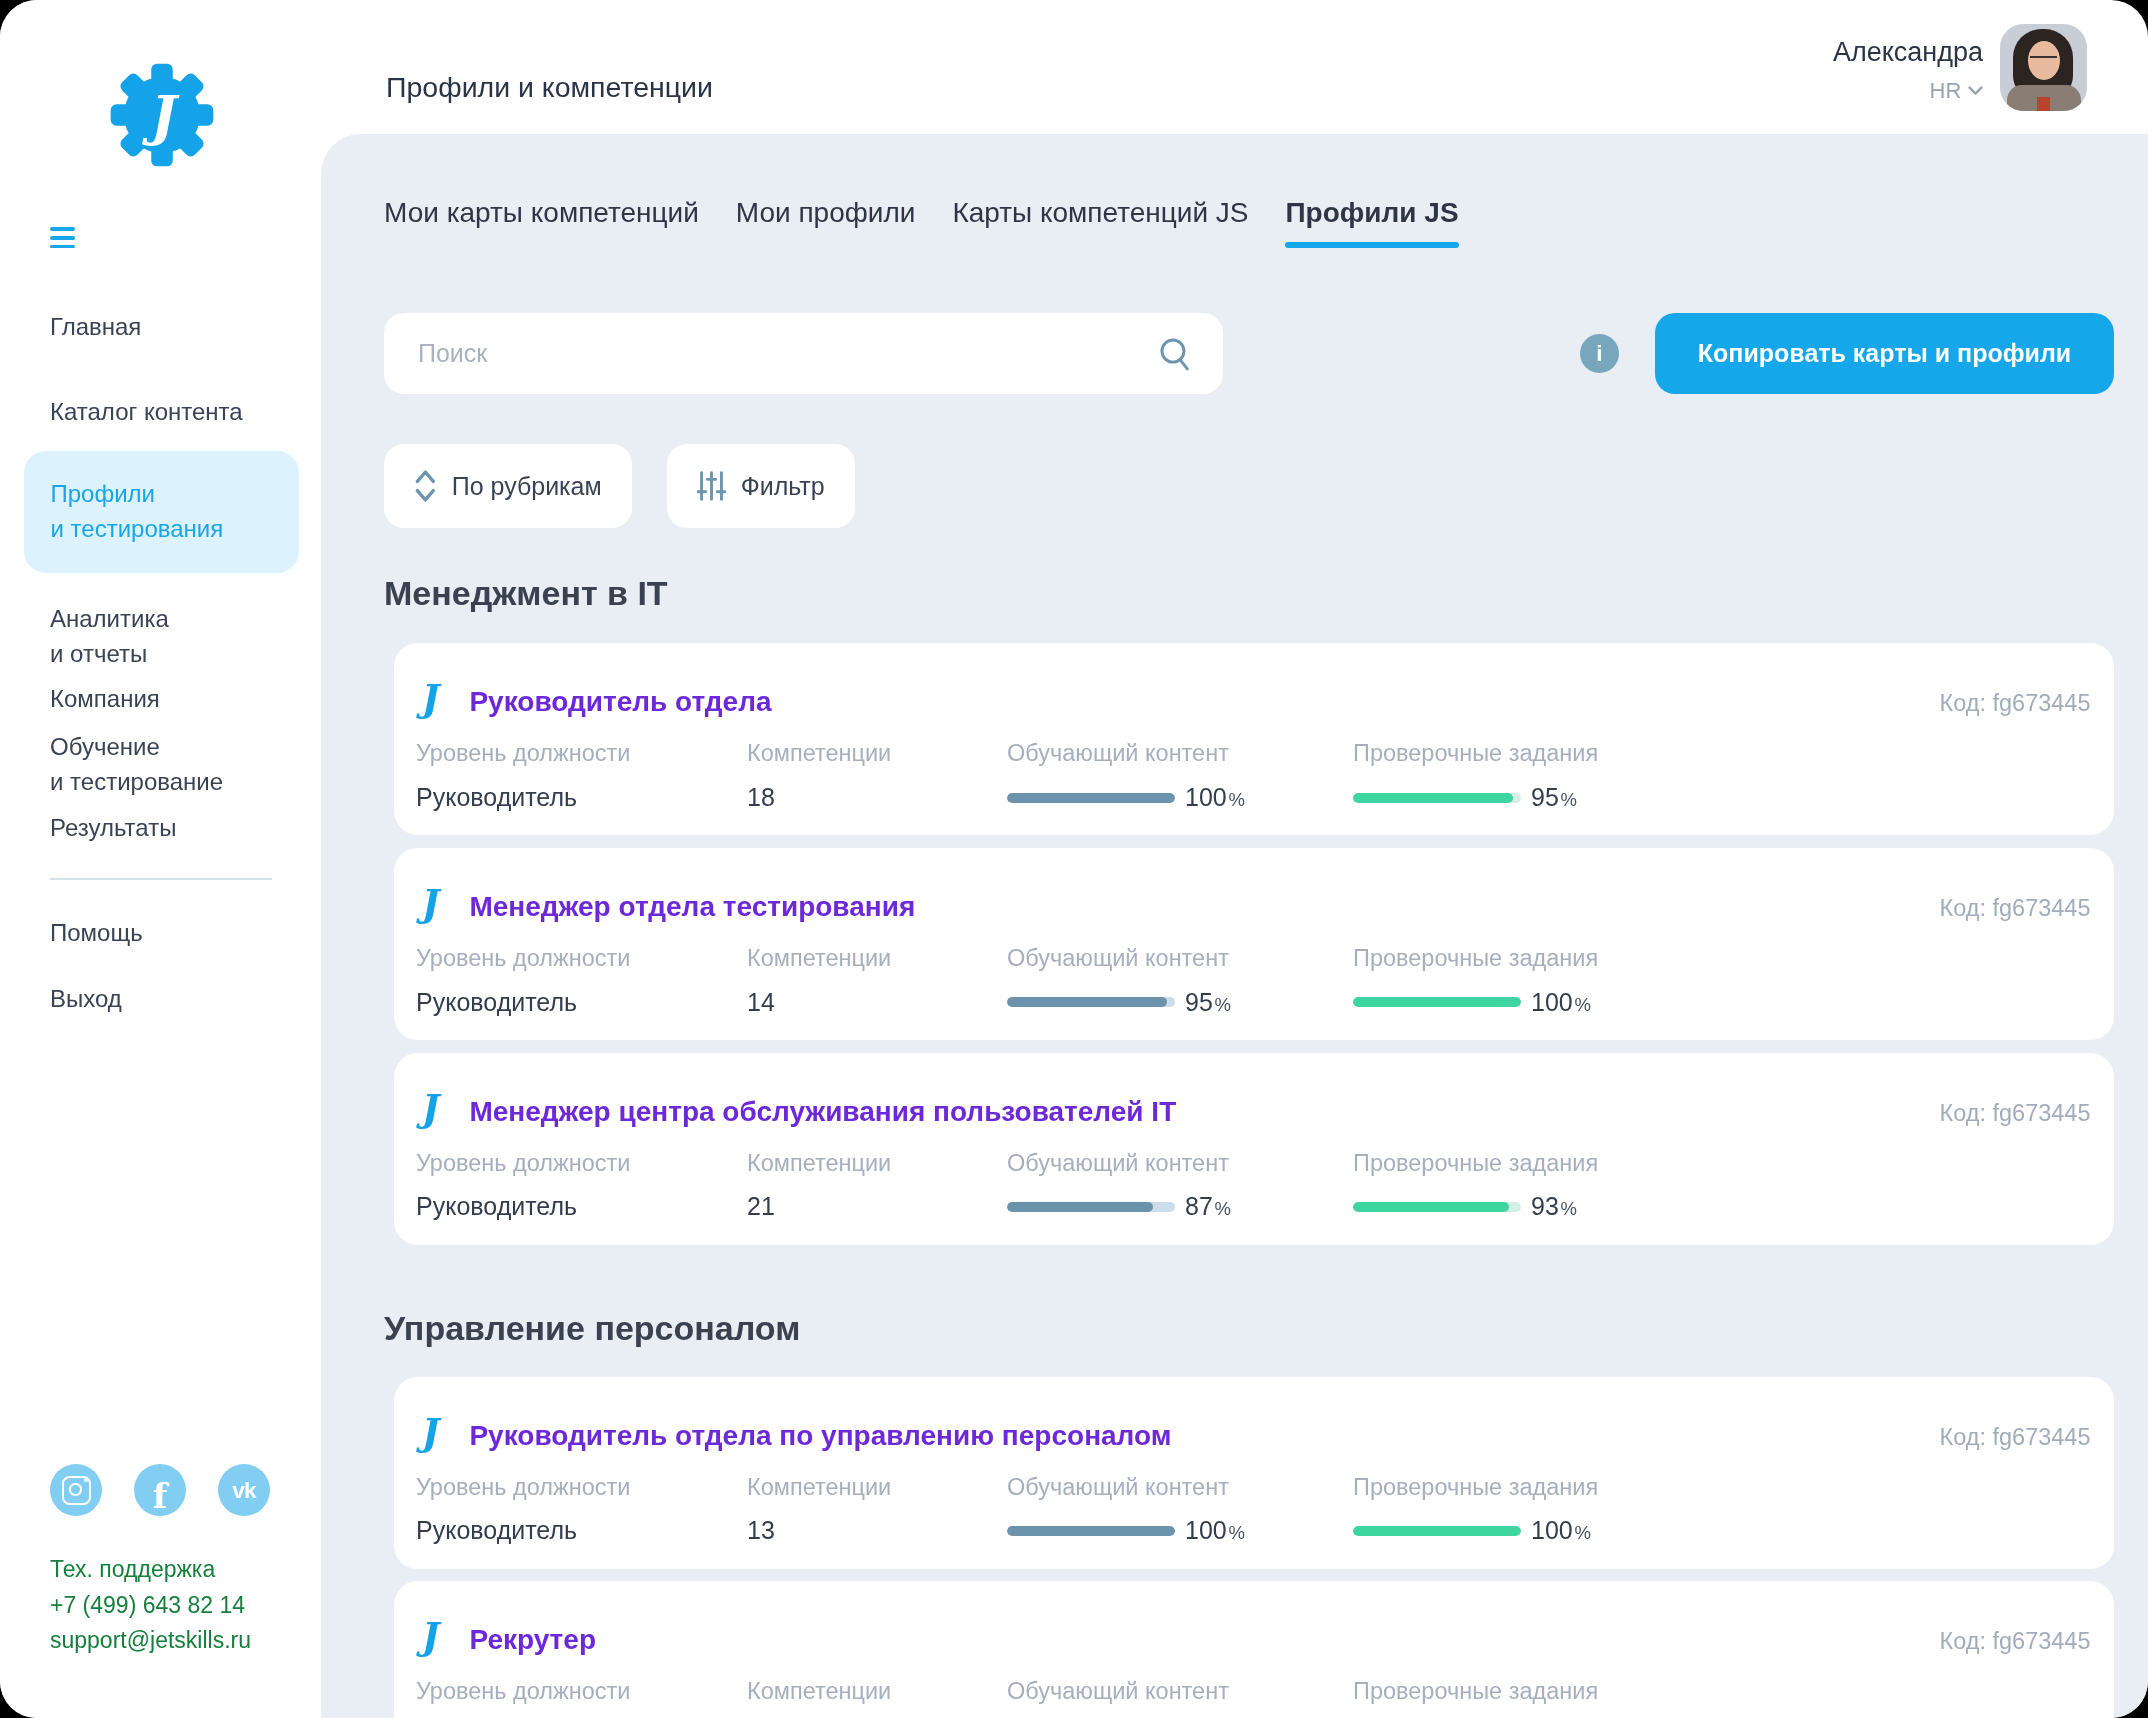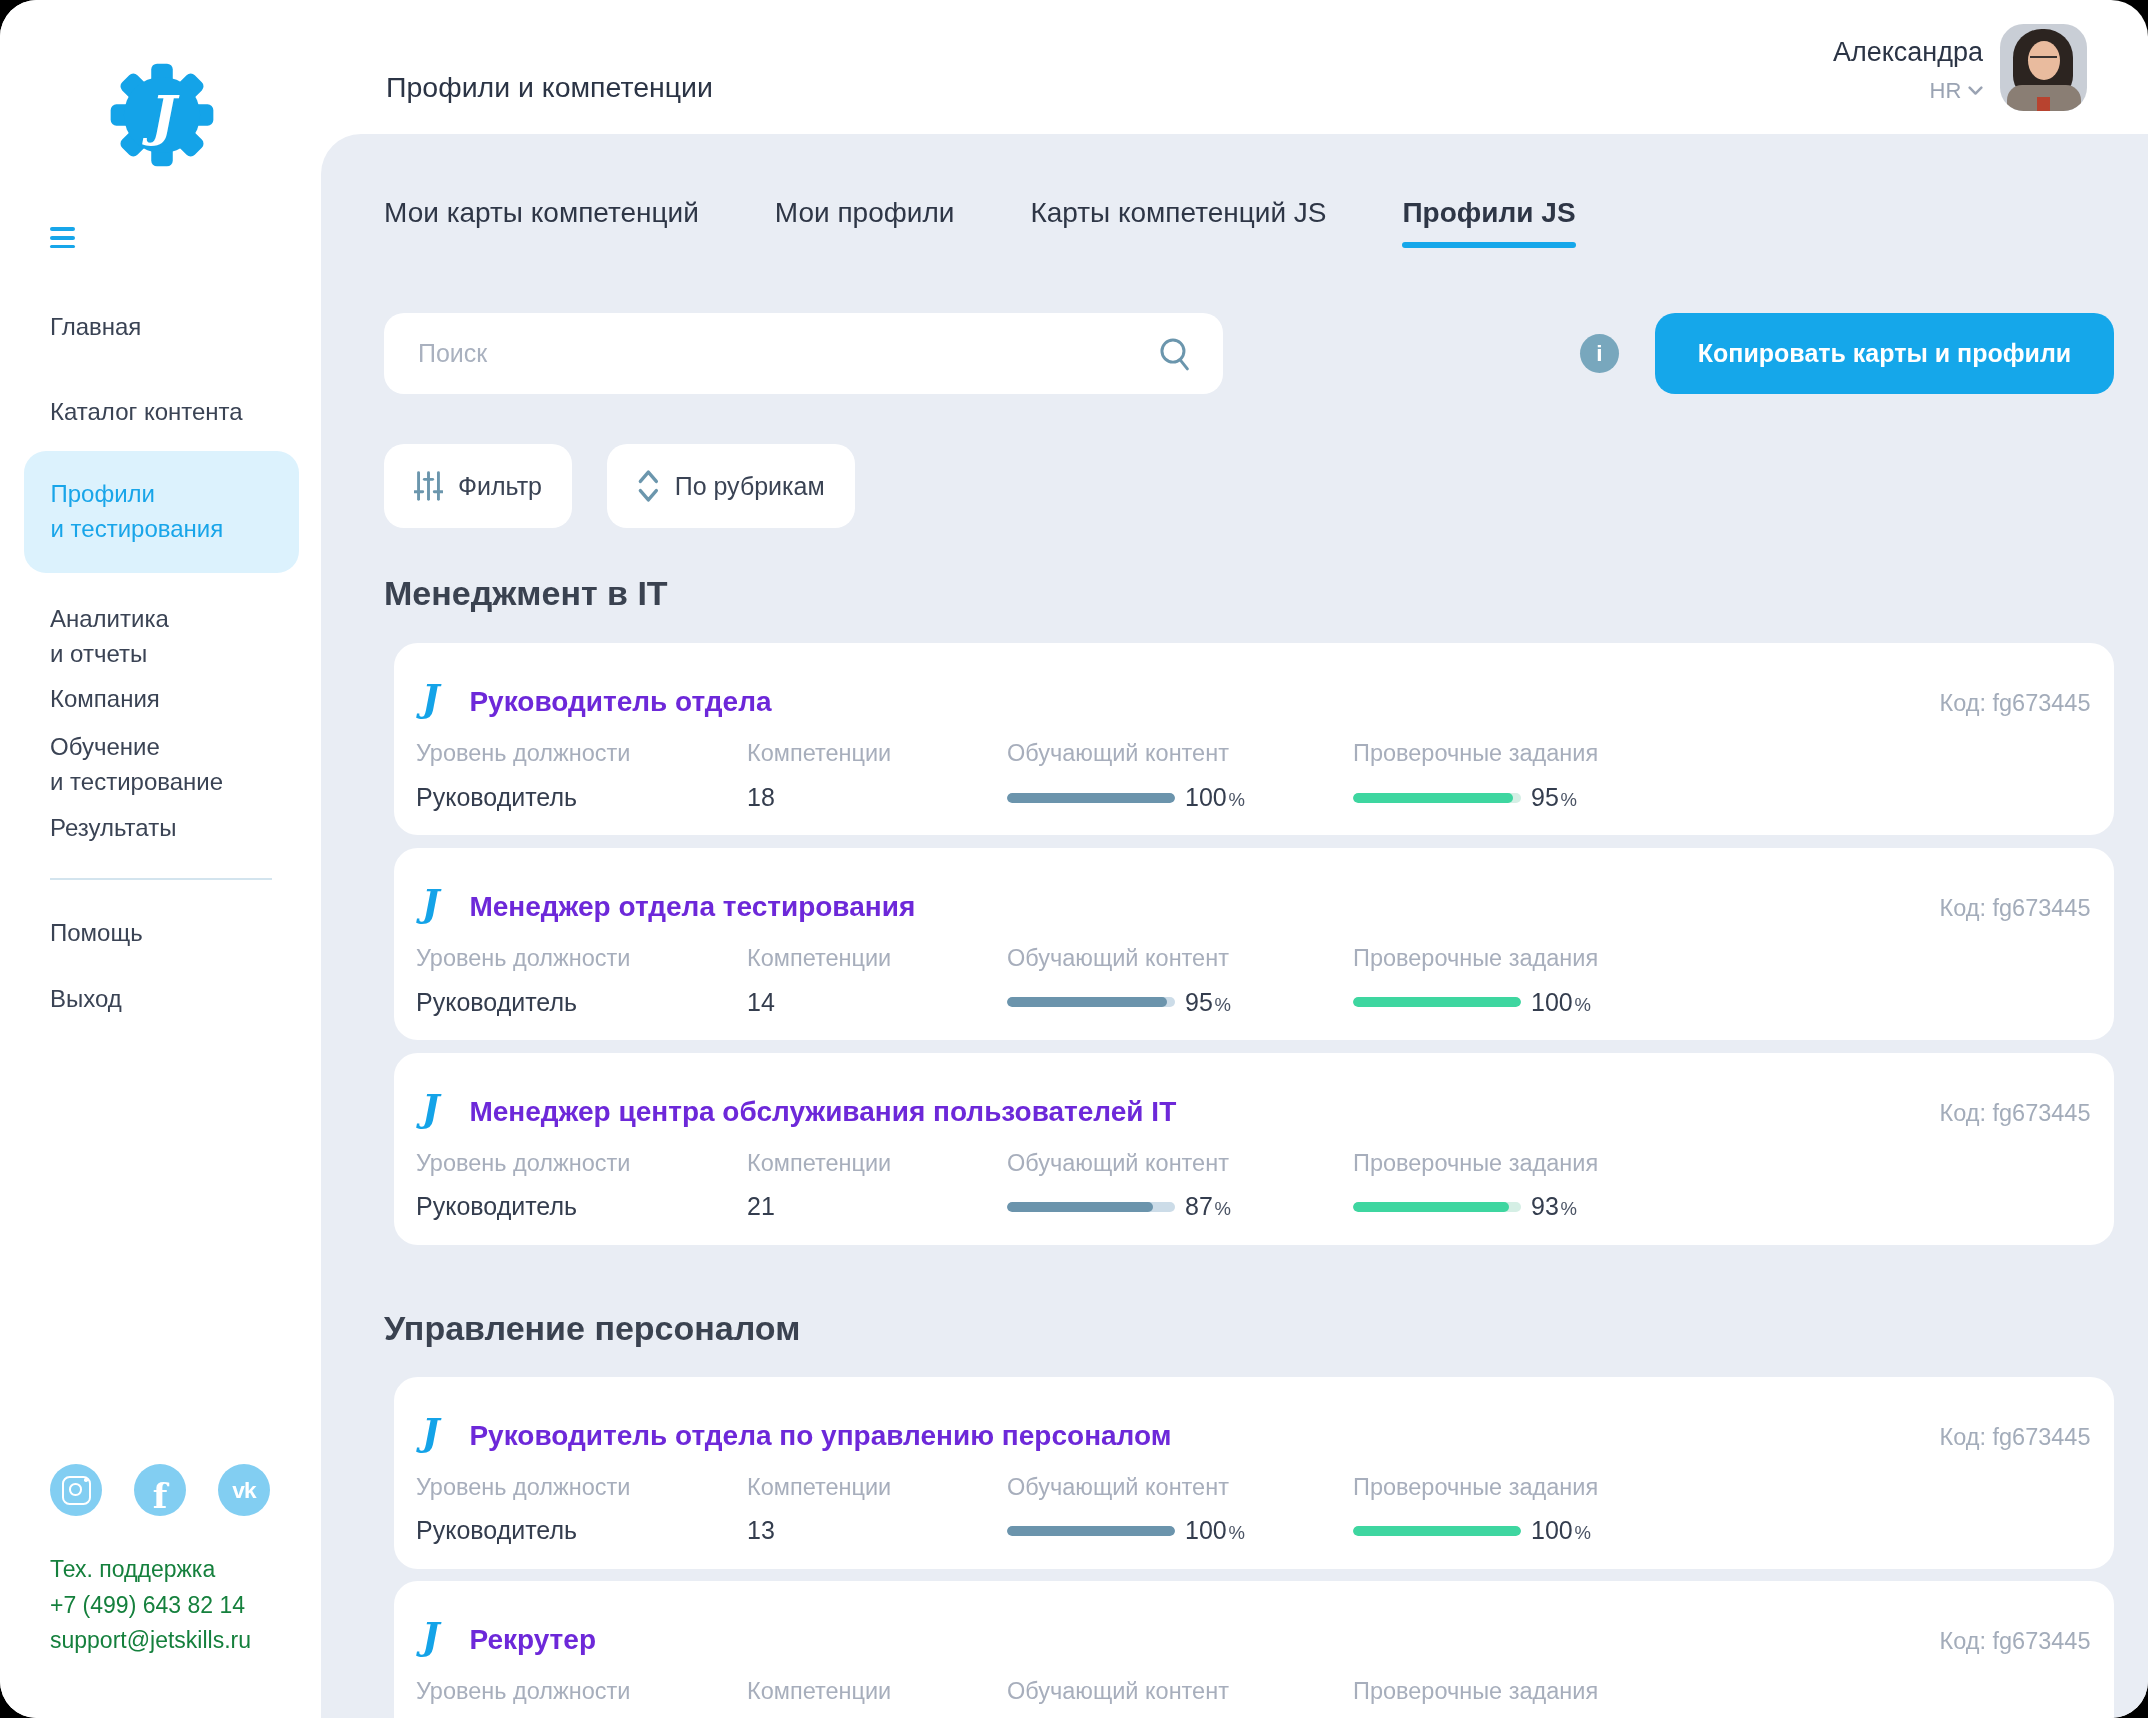--- a/index.html
+++ b/index.html
@@ -38,21 +38,21 @@
   .avatar .face{position:absolute;left:28px;top:17px;width:32px;height:39px;background:#e9bb9e;border-radius:50%;}
   .avatar .glasses{position:absolute;left:30px;top:32px;width:27px;height:10px;border-top:2.5px solid #3a3230;}
   .avatar .body{position:absolute;left:6.7px;bottom:-6.7px;width:74px;height:32px;background:#8a7e74;border-radius:15px 15px 0 0;}
   .avatar .shirt{position:absolute;left:37px;bottom:-1.7px;width:13.4px;height:15px;background:#b8432f;}
 
   
   .panel{position:absolute;left:321px;top:134px;right:0;bottom:0;background:#e9edf4;
     border-top-left-radius:40px;overflow:hidden;}
   .content{padding:63px 34px 0 63px;}
 
-  .tabs{display:flex;gap:76px;align-items:flex-start;}
+  .tabs{display:flex;gap:37px;align-items:flex-start;}
   .tab{font-size:28px;color:#2e3646;cursor:pointer;padding-bottom:13.4px;}
   .tab.active{font-weight:bold;position:relative;}
   .tab.active::after{content:"";position:absolute;left:0;right:0;bottom:-5.9px;height:5.9px;border-radius:3.4px;background:#15a7ea;}
 
   .toolbar{margin-top:71px;display:flex;align-items:center;}
   .search-box{position:relative;width:839px;height:81px;background:#fff;border-radius:20px;}
   .search-box input{position:absolute;inset:0;border:none;outline:none;background:transparent;
     padding:0 76px 0 34px;font-family:"Liberation Sans",sans-serif;font-size:25px;color:#3a4354;border-radius:12px;}
   .search-box input::placeholder{color:#a9b1bf;}
   .search-icon{position:absolute;right:28.5px;top:22px;cursor:pointer;}
@@ -192,37 +192,37 @@
               <path d="M29 30 L37 40" stroke="#6b96ad" stroke-width="3.5" stroke-linecap="round"></path>
             </svg>
           </div>
         </div>
         <div class="info-icon">i</div>
         <button class="copy-btn">Копировать карты и профили</button>
       </div>
 
       <div class="filters">
         <div class="pill">
+          <svg width="22.7" height="38" viewBox="0 0 27 45" fill="none">
+            <path d="M4 17 L13.5 6 L23 17" stroke="#6b96ad" stroke-width="4" stroke-linecap="round" stroke-linejoin="round"></path>
+            <path d="M4 28 L13.5 39 L23 28" stroke="#6b96ad" stroke-width="4" stroke-linecap="round" stroke-linejoin="round"></path>
+          </svg>
+          <span>По рубрикам</span>
+        </div>
+        <div class="pill">
           <svg width="29" height="32" viewBox="0 0 35 38" fill="none" stroke="#6b96ad" stroke-width="3.5" stroke-linecap="round">
             <path d="M5.5 3 V35"></path>
               <path d="M17.5 3 V35"></path>
               <path d="M29.5 3 V35"></path>
             <path d="M0.5 26 H10.5"></path>
               <path d="M12.5 11 H22.5"></path>
               <path d="M24.5 26 H34.5"></path>
           </svg>
           <span>Фильтр</span>
         </div>
-        <div class="pill">
-          <svg width="22.7" height="38" viewBox="0 0 27 45" fill="none">
-            <path d="M4 17 L13.5 6 L23 17" stroke="#6b96ad" stroke-width="4" stroke-linecap="round" stroke-linejoin="round"></path>
-            <path d="M4 28 L13.5 39 L23 28" stroke="#6b96ad" stroke-width="4" stroke-linecap="round" stroke-linejoin="round"></path>
-          </svg>
-          <span>По рубрикам</span>
-        </div>
       </div>
 
       <h2 class="section-title">Менеджмент в IT</h2>
 
       <article class="card first">
         <div class="card-head">
           <span class="j-icon">J</span>
           <h3 class="card-title">Руководитель отдела</h3>
           <span class="card-code">Код: fg673445</span>
         </div>

